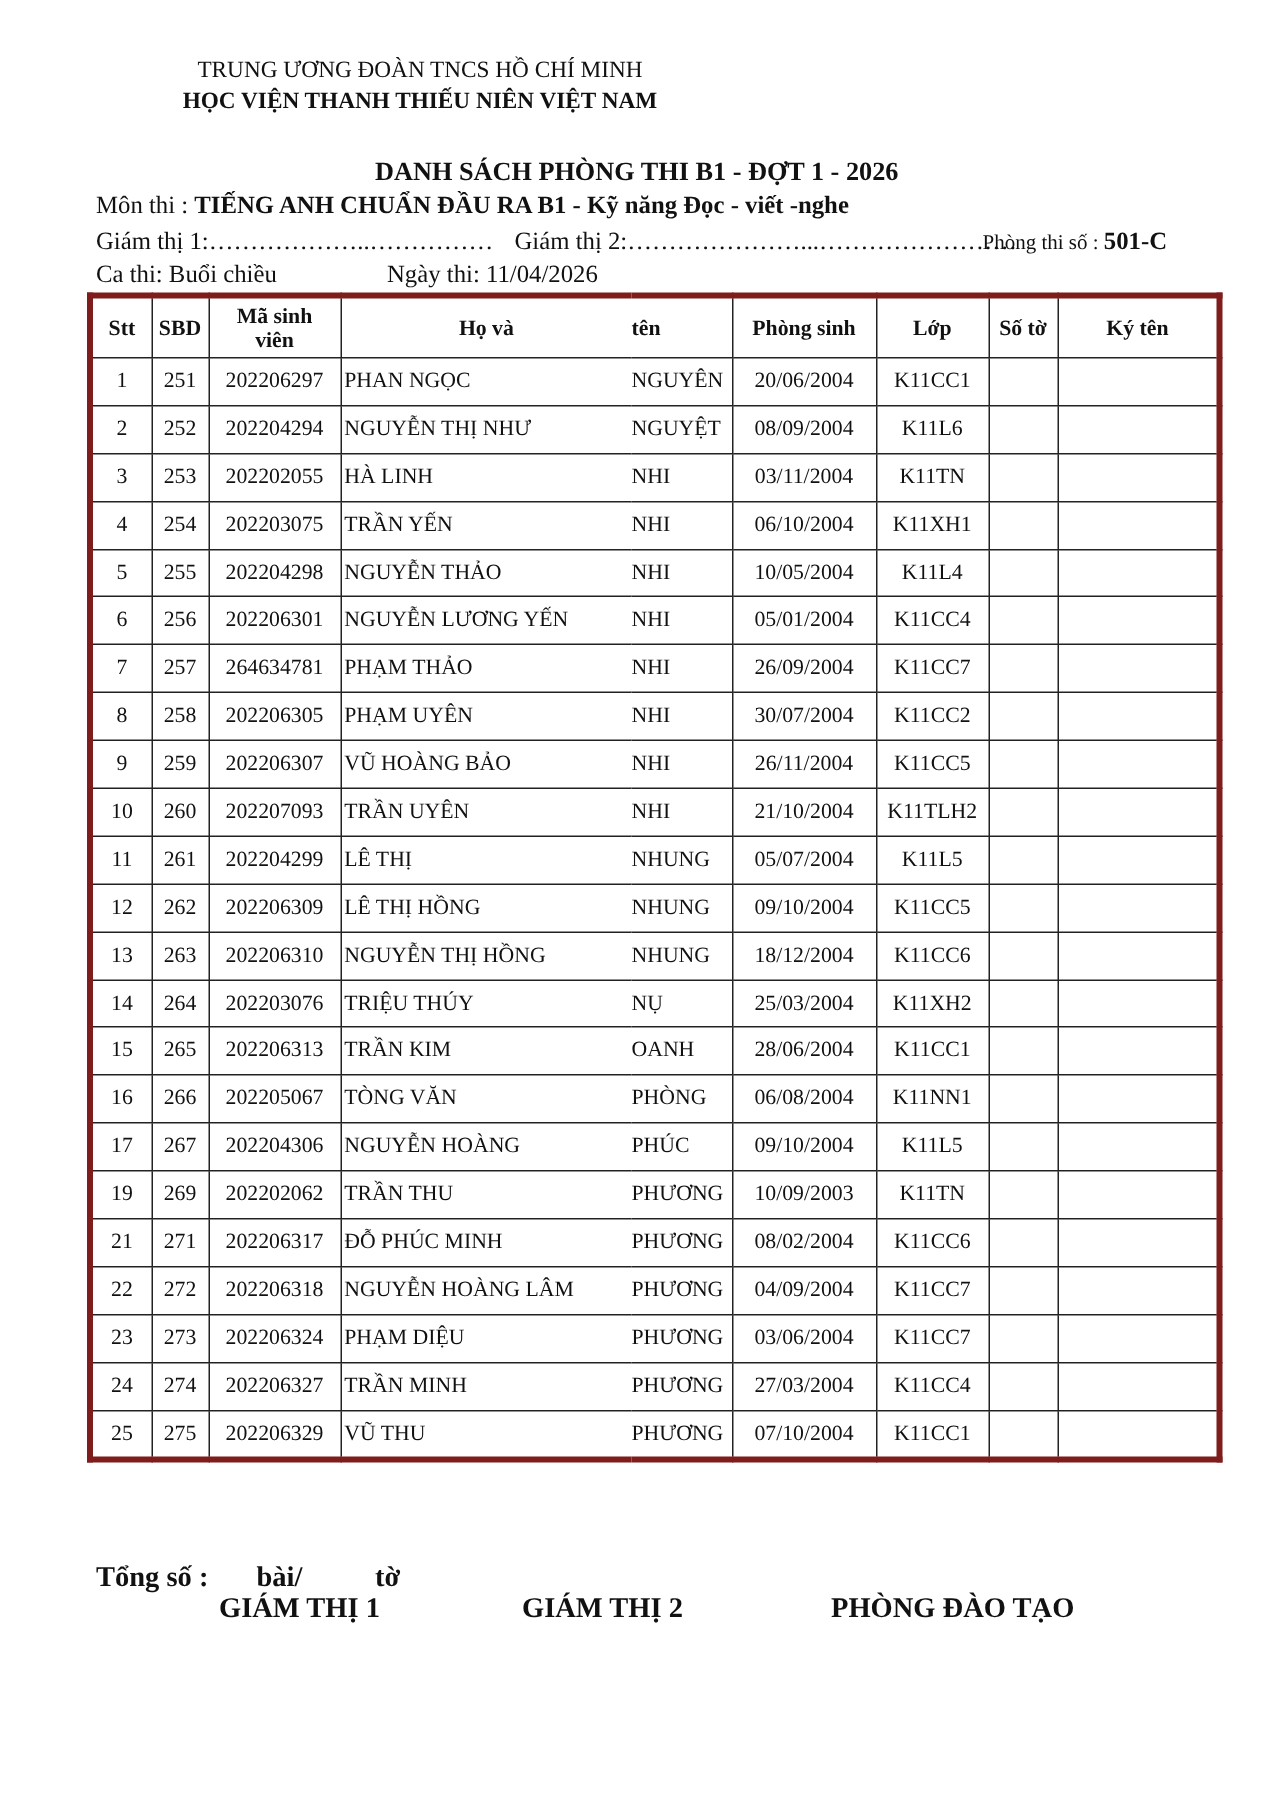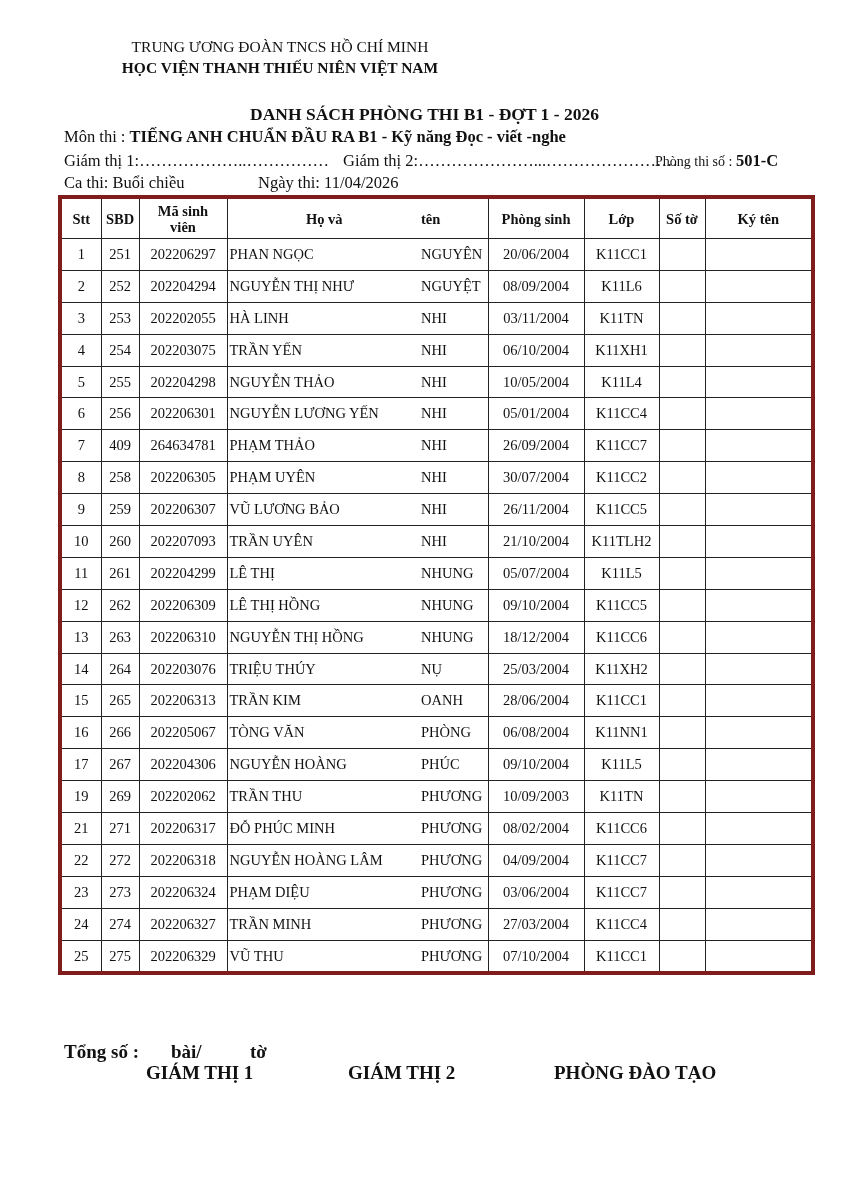--- a/index.html
+++ b/index.html
@@ -131,21 +131,21 @@
         <td class="c">202206301</td>
         <td class="ho">NGUYỄN LƯƠNG YẾN</td>
         <td class="ten">NHI</td>
         <td class="c">05/01/2004</td>
         <td class="c">K11CC4</td>
         <td class="c"></td>
         <td class="c"></td>
       </tr>
       <tr>
         <td class="c">7</td>
-        <td class="c">409</td>
+        <td class="c">257</td>
         <td class="c">264634781</td>
         <td class="ho">PHẠM THẢO</td>
         <td class="ten">NHI</td>
         <td class="c">26/09/2004</td>
         <td class="c">K11CC7</td>
         <td class="c"></td>
         <td class="c"></td>
       </tr>
       <tr>
         <td class="c">8</td>
@@ -155,21 +155,21 @@
         <td class="ten">NHI</td>
         <td class="c">30/07/2004</td>
         <td class="c">K11CC2</td>
         <td class="c"></td>
         <td class="c"></td>
       </tr>
       <tr>
         <td class="c">9</td>
         <td class="c">259</td>
         <td class="c">202206307</td>
-        <td class="ho">VŨ LƯƠNG BẢO</td>
+        <td class="ho">VŨ HOÀNG BẢO</td>
         <td class="ten">NHI</td>
         <td class="c">26/11/2004</td>
         <td class="c">K11CC5</td>
         <td class="c"></td>
         <td class="c"></td>
       </tr>
       <tr>
         <td class="c">10</td>
         <td class="c">260</td>
         <td class="c">202207093</td>

